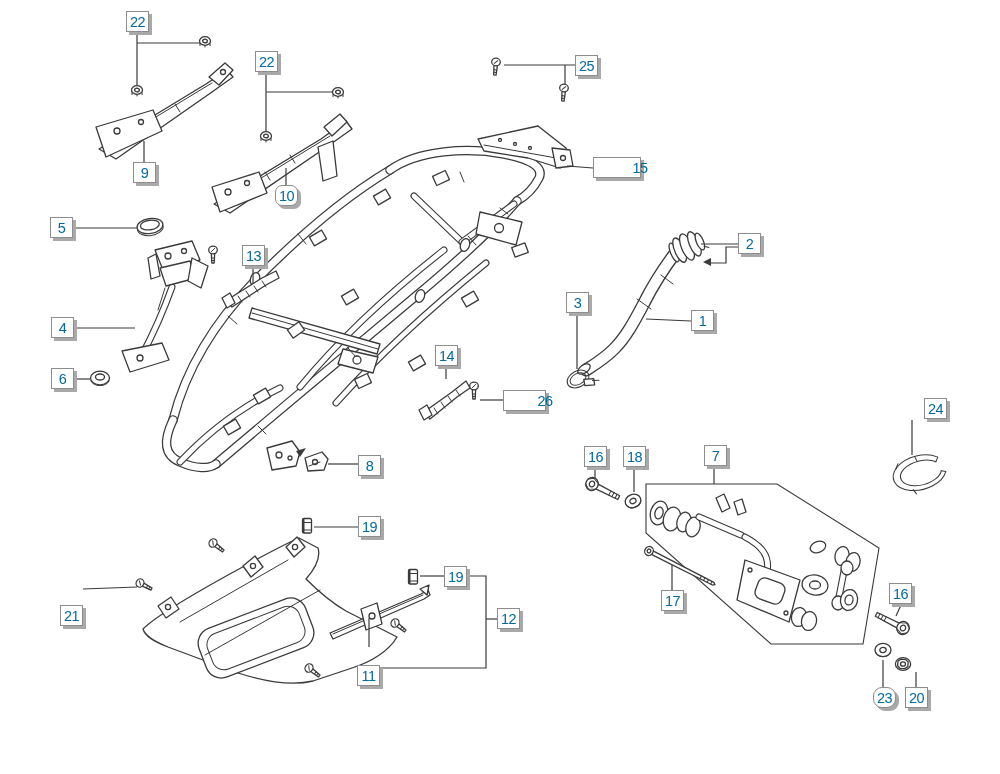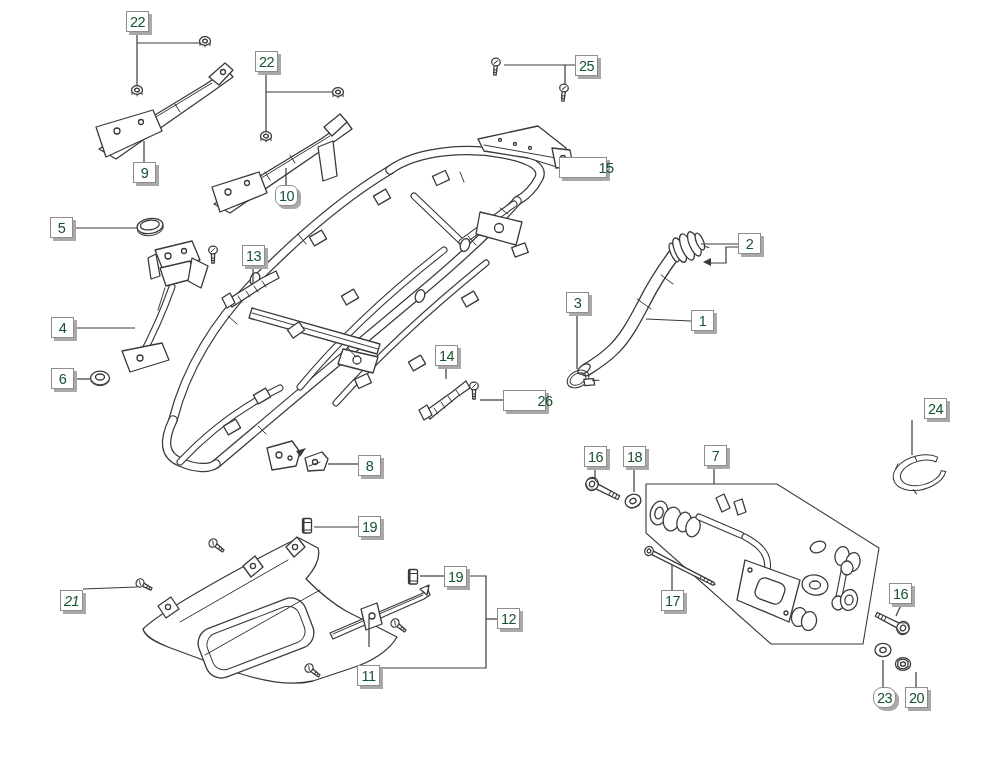--- a/index.html
+++ b/index.html
@@ -16,21 +16,21 @@
   .pipe-i{fill:none;stroke:#ffffff;stroke-width:10.4;stroke-linecap:round;}
   .bar-o{fill:none;stroke:#3a3a3a;stroke-width:7;stroke-linecap:round;}
   .bar-i{fill:none;stroke:#ffffff;stroke-width:4.8;stroke-linecap:round;}
   .leader{fill:none;stroke:#3a3a3a;stroke-width:1.2;}
   .enclosure{fill:none;stroke:#3a3a3a;stroke-width:1.1;}
   
   .callout{position:absolute;width:23px;height:21px;box-sizing:border-box;
            background:#ffffff;border:1.5px solid #8d8d8d;
            box-shadow:3px 3px 0 0 #a9a9a9;
            display:flex;align-items:center;justify-content:center;
-           font-size:14.5px;letter-spacing:-0.5px;color:#14532d;cursor:pointer;}
+           font-size:14.5px;letter-spacing:-0.5px;color:#0369a1;cursor:pointer;}
 </style>
 </head>
 <body>
 
 <div id="stage">
   <svg id="art" width="1000" height="774" viewBox="0 0 1000 774">
     <defs>
       <g id="sym-nut">
         <ellipse class="flat" cx="0" cy="0" rx="5.5" ry="4.4"></ellipse>
         <ellipse class="flat" cx="0" cy="0" rx="2.4" ry="1.9"></ellipse>
@@ -337,37 +337,37 @@
         <use href="#sym-washer" transform="translate(633,501) rotate(-20)"></use>
       </g>
   </svg>
 
   <div id="callouts">
       <div class="callout" style="left: 126px; top: 11px;">22</div>
       <div class="callout" style="left: 255px; top: 51px;">22</div>
       <div class="callout" style="left: 575px; top: 55px;">25</div>
       <div class="callout" style="left: 133px; top: 162px;">9</div>
       <div class="callout" style="left: 275px; top: 185px; border-radius: 7px;">10</div>
-      <div class="callout" style="left: 559px; top: 157px; padding-left: 46px;">15</div>
+      <div class="callout" style="left: 593px; top: 157px; padding-left: 46px;">15</div>
       <div class="callout" style="left: 50px; top: 217px;">5</div>
       <div class="callout" style="left: 738px; top: 233px;">2</div>
       <div class="callout" style="left: 242px; top: 245px;">13</div>
       <div class="callout" style="left: 566px; top: 292px;">3</div>
       <div class="callout" style="left: 691px; top: 310px;">1</div>
       <div class="callout" style="left: 51px; top: 317px;">4</div>
       <div class="callout" style="left: 435px; top: 345px;">14</div>
       <div class="callout" style="left: 51px; top: 368px;">6</div>
       <div class="callout" style="left: 503px; top: 390px; padding-left: 41px;">26</div>
       <div class="callout" style="left: 901px; top: 398px; margin-left: 23px;">24</div>
       <div class="callout" style="left: 358px; top: 455px;">8</div>
       <div class="callout" style="left: 584px; top: 446px;">16</div>
       <div class="callout" style="left: 623px; top: 446px;">18</div>
       <div class="callout" style="left: 704px; top: 445px;">7</div>
       <div class="callout" style="left: 358px; top: 516px;">19</div>
-      <div class="callout" style="left: 60px; top: 590px; font-style: italic;">21</div>
+      <div class="callout" style="left: 60px; top: 605px;">21</div>
       <div class="callout" style="left: 444px; top: 566px;">19</div>
       <div class="callout" style="left: 661px; top: 590px;">17</div>
       <div class="callout" style="left: 889px; top: 583px;">16</div>
       <div class="callout" style="left: 497px; top: 608px;">12</div>
       <div class="callout" style="left: 357px; top: 665px;">11</div>
       <div class="callout" style="left: 873px; top: 687px; border-radius: 9px;">23</div>
       <div class="callout" style="left: 905px; top: 687px;">20</div>
     </div>
 </div>
 

